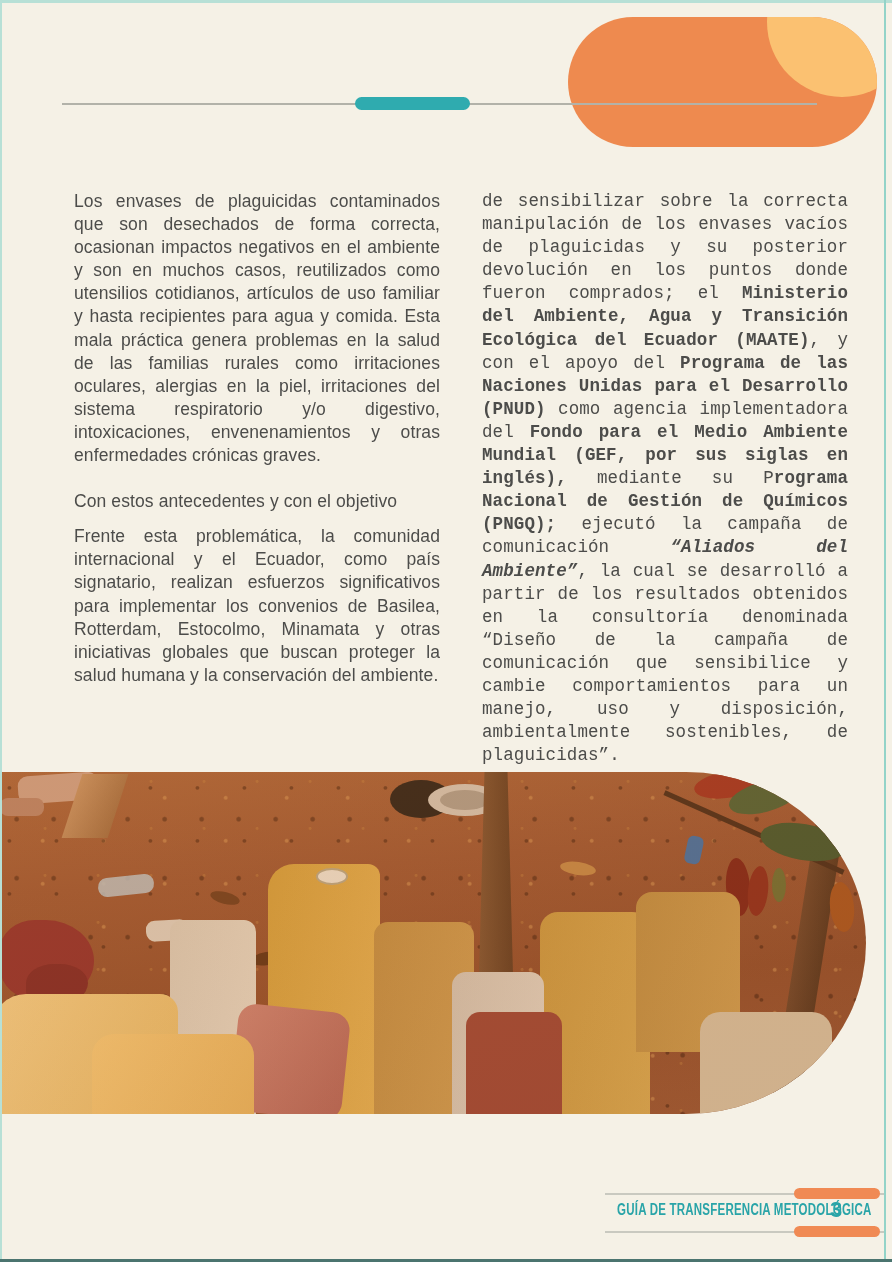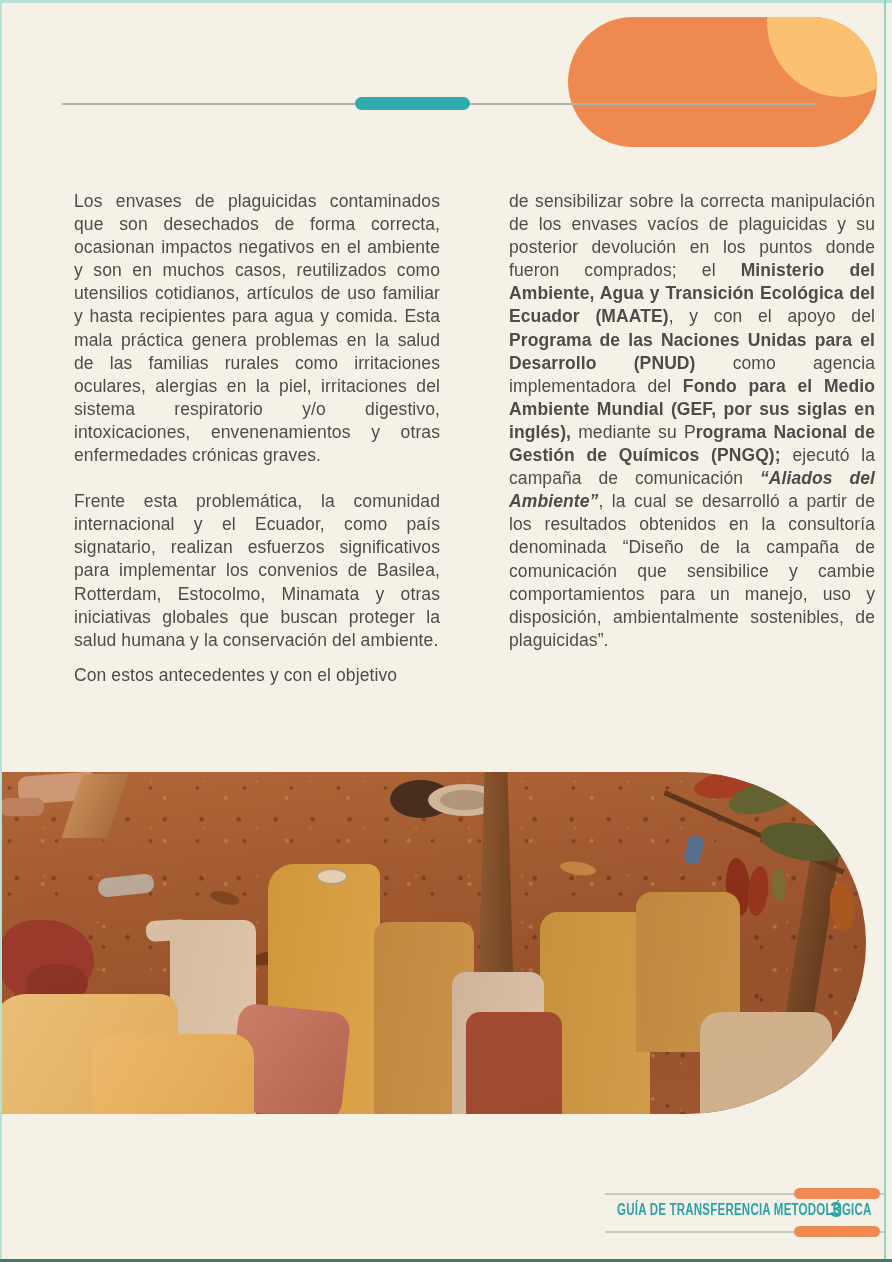--- a/index.html
+++ b/index.html
@@ -32,21 +32,21 @@
     border-radius:7px; background:#2fabaf; z-index:4;
   }
 
   
   .col {
     position:absolute; top:178px; width:390px;
     font-size:17.5px; line-height:23.1px; color:#4c4c4a;
     text-align:justify; letter-spacing:0.1px; z-index:5;
   }
   .col-left  { left:62px; }
-  .col-right { left:497px; }
+  .col-right { left:470px;font-family:Liberation Mono, monospace; }
   .col p { margin:12px; }
   .col p.gap { margin-bottom:23px; }
 
   
   .photo {
     position:absolute; left:0; top:772px; width:866px; height:342px;
     border-top-right-radius:180px 171px; border-bottom-right-radius:180px 171px;
     overflow:hidden; z-index:6;
   }
   .ground {
@@ -93,22 +93,22 @@
   <div class="border-bottom"></div>
 
   <div class="header-pill">
     <div class="header-pill-circle"></div>
   </div>
   <div class="header-line"></div>
   <div class="header-dash"></div>
 
   <div class="col col-left">
       <p class="gap"><span>Los envases de plaguicidas contaminados que son desechados de forma correcta, ocasionan impactos negativos en el ambiente y son en muchos casos, reutilizados como utensilios cotidianos, artículos de uso familiar y hasta recipientes para agua y comida. Esta mala práctica genera problemas en la salud de las familias rurales como irritaciones oculares, alergias en la piel, irritaciones del sistema respiratorio y/o digestivo, intoxicaciones, envenenamientos y otras enfermedades crónicas graves.</span></p>
+      <p><span>Con estos antecedentes y con el objetivo</span></p>
       <p><span>Frente esta problemática, la comunidad internacional y el Ecuador, como país signatario, realizan esfuerzos significativos para implementar los convenios de Basilea, Rotterdam, Estocolmo, Minamata y otras iniciativas globales que buscan proteger la salud humana y la conservación del ambiente.</span></p>
-      <p><span>Con estos antecedentes y con el objetivo</span></p>
     </div>
   <div class="col col-right">
       <p><span>de sensibilizar sobre la correcta manipulación de los envases vacíos de plaguicidas y su posterior devolución en los puntos donde fueron comprados; el </span><span style="font-weight: bold;">Ministerio del Ambiente, Agua y Transición Ecológica del Ecuador (MAATE)</span><span>, y con el apoyo del </span><span style="font-weight: bold;">Programa de las Naciones Unidas para el Desarrollo (PNUD)</span><span> como agencia implementadora del </span><span style="font-weight: bold;">Fondo para el Medio Ambiente Mundial (GEF, por sus siglas en inglés),</span><span> mediante su P</span><span style="font-weight: bold;">rograma Nacional de Gestión de Químicos (PNGQ);</span><span> ejecutó la campaña de comunicación </span><span style="font-weight: bold; font-style: italic;">“Aliados del Ambiente”</span><span>, la cual se desarrolló a partir de los resultados obtenidos en la consultoría denominada “Diseño de la campaña de comunicación que sensibilice y cambie comportamientos para un manejo, uso y disposición, ambientalmente sostenibles, de plaguicidas”.</span></p>
     </div>
 
   <div class="photo">
     <div class="ground"></div>
     <div class="speckles"></div>
 
     <div class="ph" style="left:18px;top:2px;width:80px;height:28px;background:#c9a089;border-radius:10px;transform:rotate(-4deg);"></div>

